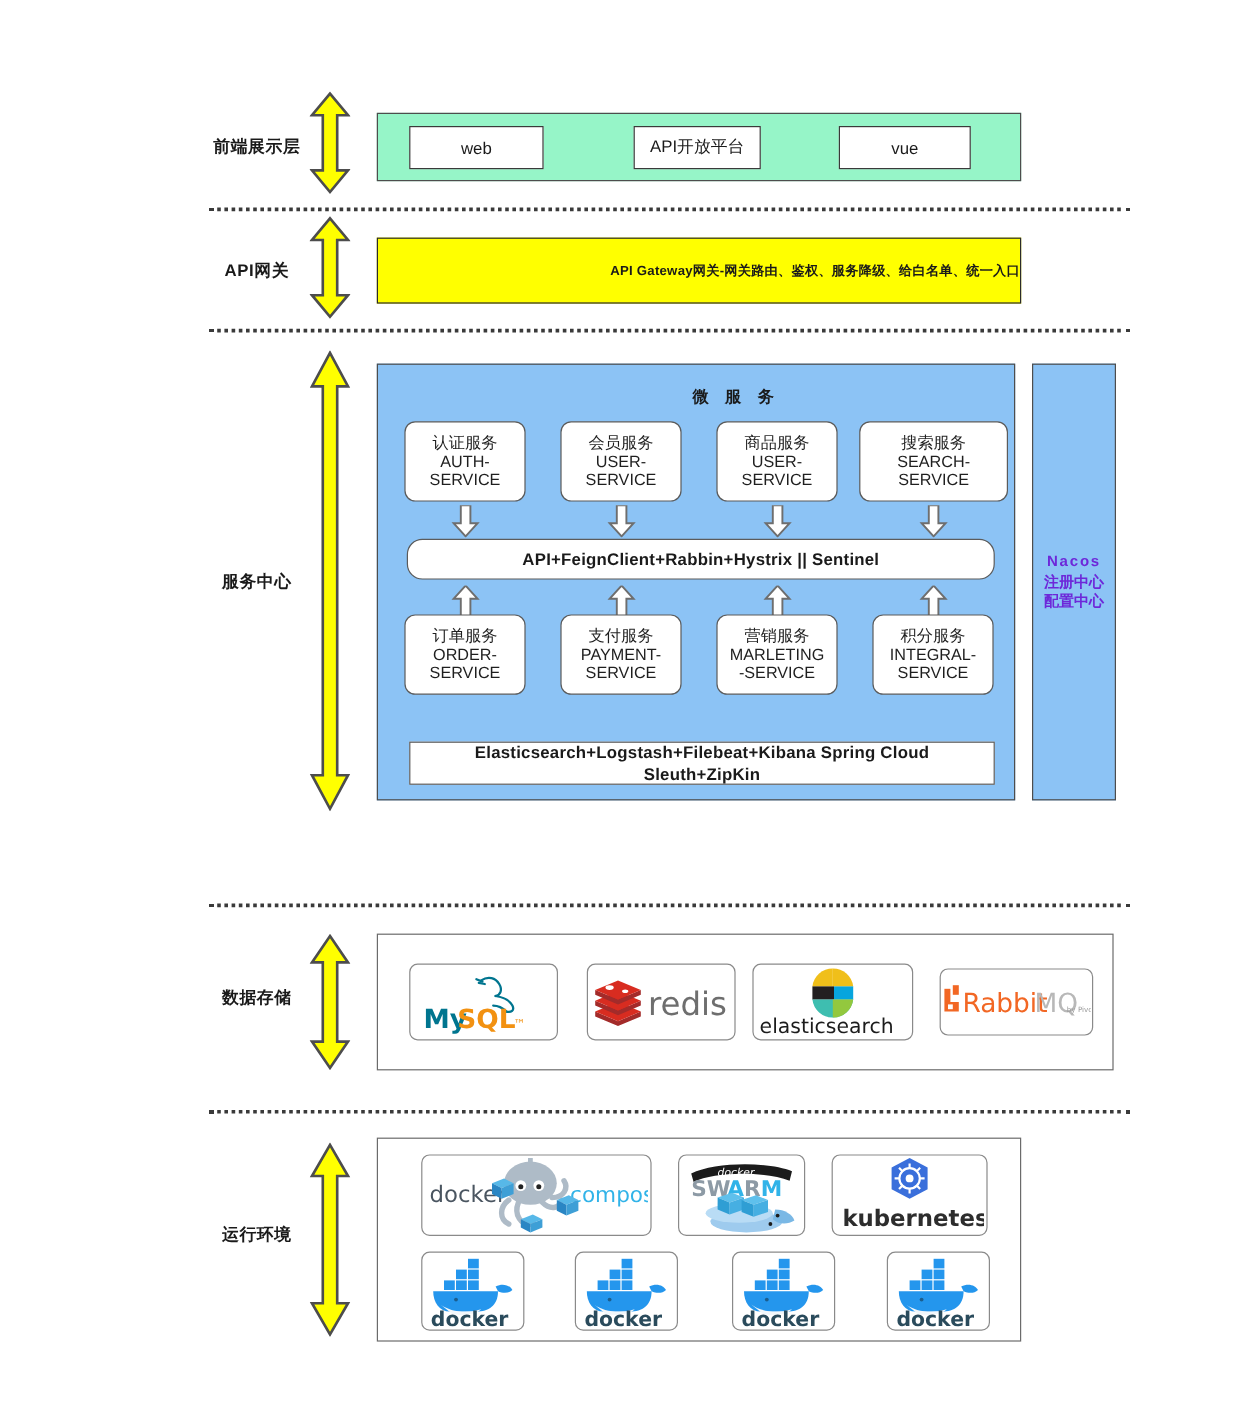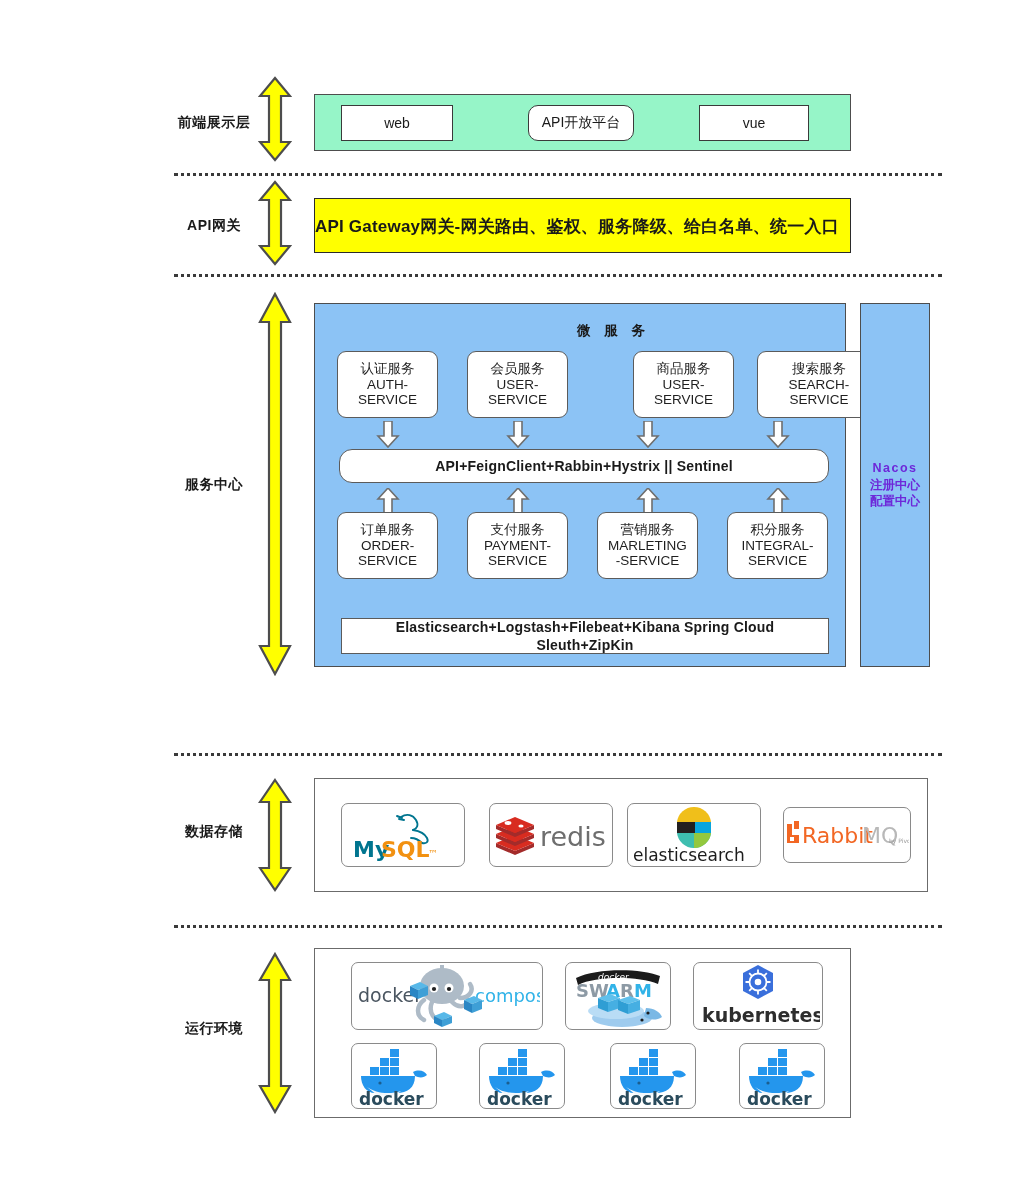--- a/index.html
+++ b/index.html
@@ -24,22 +24,22 @@
   .panel-green{background:#96f5c8;border:1px solid #4d4d4d;}
   .panel-yellow{background:#ffff00;border:1px solid #2b2b2b;}
   .panel-blue{background:#8cc3f5;border:1px solid #4d4d4d;}
   .panel-white{background:#ffffff;border:1px solid #6b6b6b;}
 
   .wbox{position:absolute;box-sizing:border-box;background:#fff;border:1px solid #3a3a3a;
         display:flex;align-items:center;justify-content:center;text-align:center;
         font-size:14px;color:#1a1a1a;}
 
   .gw-text{position:absolute;left:0;right:0;top:50%;transform:translateY(-50%);
-           text-align:left;font-size:17px;font-weight:bold;color:#1a1a1a;
-           letter-spacing:.2px;}
+           text-align:right;font-size:11px;font-weight:bold;color:#1a1a1a;
+           letter-spacing:.2px;padding-left:10px;}
 
   .ms-title{position:absolute;left:0;right:0;text-align:center;font-size:13.5px;
             font-weight:bold;color:#1a1a1a;letter-spacing:5px;}
 
   .svc{position:absolute;box-sizing:border-box;background:#fff;border:1px solid #5b5b5b;
        border-radius:9px;display:flex;flex-direction:column;align-items:center;
        justify-content:center;line-height:1.18;font-size:13.5px;color:#1f1f1f;}
 
   .bar{position:absolute;box-sizing:border-box;background:#fff;border:1px solid #5b5b5b;
        display:flex;align-items:center;justify-content:center;text-align:center;
@@ -101,21 +101,21 @@
 
   <div class="dotted" style="left:174px;top:173px;width:768px;"></div>
   <div class="dotted" style="left:174px;top:274px;width:768px;"></div>
   <div class="dotted" style="left:174px;top:753px;width:768px;"></div>
   <div class="dotted" style="left:174px;top:925px;width:768px;"></div>
 
   <div class="panel panel-green" style="left:314px;top:94px;width:537px;height:57px;"></div>
   <div class="wbox" style="left:341px;top:105px;width:112px;height:36px;">
     <span>web</span>
   </div>
-  <div class="wbox" style="left:528px;top:105px;width:106px;height:36px;border-radius:10px;">
+  <div class="wbox" style="left:528px;top:105px;width:106px;height:36px;">
     <span>API开放平台</span>
   </div>
   <div class="wbox" style="left:699px;top:105px;width:110px;height:36px;">
     <span>vue</span>
   </div>
 
   <div class="panel panel-yellow" style="left:314px;top:198px;width:537px;height:55px;">
     <div class="gw-text">API Gateway网关-网关路由、鉴权、服务降级、给白名单、统一入口</div>
   </div>
 
@@ -125,26 +125,26 @@
   <div class="svc" style="left:337px;top:351px;width:101px;height:67px;">
     <span>认证服务</span>
     <span>AUTH-</span>
     <span>SERVICE</span>
   </div>
   <div class="svc" style="left:467px;top:351px;width:101px;height:67px;">
     <span>会员服务</span>
     <span>USER-</span>
     <span>SERVICE</span>
   </div>
-  <div class="svc" style="left:597px;top:351px;width:101px;height:67px;margin-left:36px;">
+  <div class="svc" style="left:597px;top:351px;width:101px;height:67px;">
     <span>商品服务</span>
     <span>USER-</span>
     <span>SERVICE</span>
   </div>
-  <div class="svc" style="left:757px;top:351px;width:124px;height:67px;">
+  <div class="svc" style="left:716px;top:351px;width:124px;height:67px;">
     <span>搜索服务</span>
     <span>SEARCH-</span>
     <span>SERVICE</span>
   </div>
 
   <div class="warr" style="left:376px;top:421px;">
     <svg width="24" height="27" viewBox="0 0 24 27">
       <polygon points="8,0 16,0 16,15 22,15 12,26 2,15 8,15" fill="#ffffff" stroke="#6e6e6e" stroke-width="1.6" stroke-linejoin="miter"></polygon>
       </svg>
   </div>

